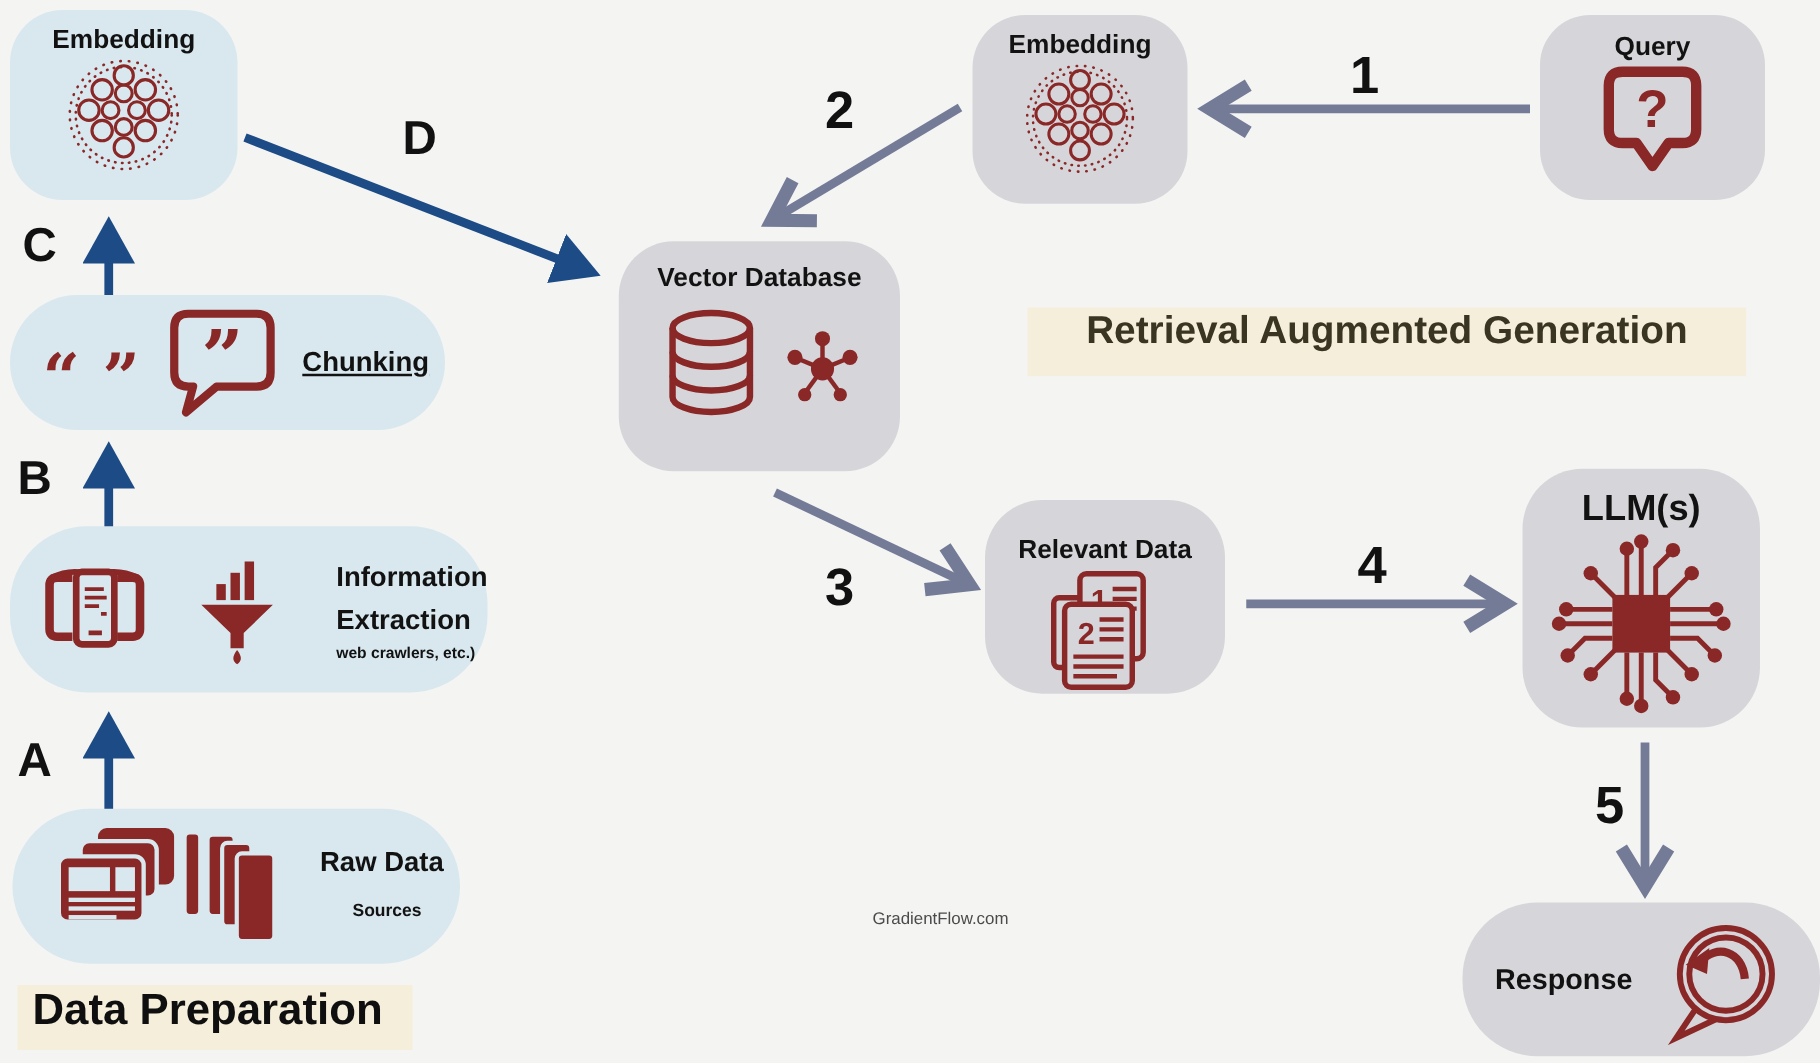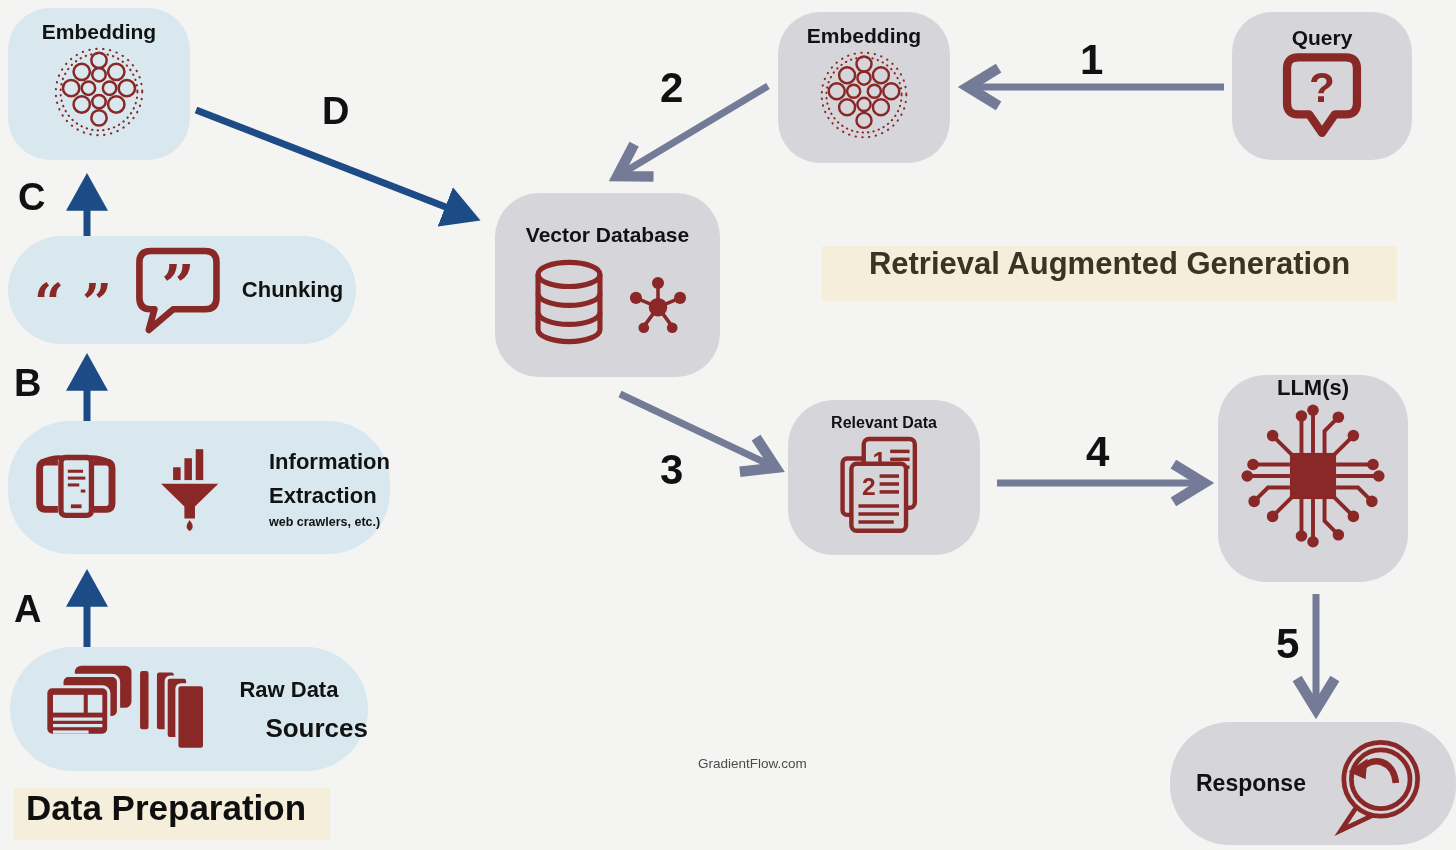--- a/index.html
+++ b/index.html
@@ -78,21 +78,21 @@
     </svg>
   </div>
 
   <div class="node blue" style="left:8px;top:236px;width:348px;height:108px;border-radius:54px;flex-direction:row;justify-content:flex-start;gap:18px;padding-left:26px;">
     <span class="quote" style="font-size:52px;transform:translateY(12px);">“</span>
     <span class="quote" style="font-size:52px;transform:translateY(12px);">”</span>
     <svg class="icon" width="94" height="90" viewBox="0 0 100 95">
       <path d="M22,6 H80 Q92,6 92,18 V56 Q92,68 80,68 H46 L20,90 L26,68 H22 Q10,68 10,56 V18 Q10,6 22,6 Z" fill="none" stroke="#8a2727" stroke-width="7" stroke-linejoin="round"></path>
       <text x="51" y="64" text-anchor="middle" font-size="62" font-weight="bold" fill="#8a2727" font-family="DejaVu Serif, Liberation Serif, serif">”</text>
     </svg>
-    <div class="node-title" style="font-size:22px;">Chunking</div>
+    <div class="node-title" style="font-size:22px;text-decoration:underline;">Chunking</div>
   </div>
 
   <div class="node blue" style="left:8px;top:421px;width:382px;height:133px;border-radius:62px;flex-direction:row;justify-content:flex-start;gap:32px;padding-left:24px;">
     <svg class="icon" width="100" height="92" viewBox="0 0 115 100">
       <path d="M12,16 Q34,5 57,14 Q80,5 103,16" fill="none" stroke="#8a2727" stroke-width="6"></path>
       <path d="M34,16 H18 Q10,16 10,24 V70 Q10,78 18,78 H34" fill="none" stroke="#8a2727" stroke-width="9"></path>
       <path d="M81,16 H97 Q105,16 105,24 V70 Q105,78 97,78 H81" fill="none" stroke="#8a2727" stroke-width="9"></path>
       <rect x="38" y="10" width="40" height="76" rx="6" fill="#d8e8ee" stroke="#8a2727" stroke-width="7"></rect>
       <line x1="47" y1="28" x2="67" y2="28" stroke="#8a2727" stroke-width="4"></line>
       <line x1="47" y1="37" x2="70" y2="37" stroke="#8a2727" stroke-width="4"></line>
@@ -126,30 +126,30 @@
       <rect x="21" y="84" width="44" height="4" fill="#d8e8ee"></rect>
     </svg>
     <svg class="icon" width="96" height="100" viewBox="0 0 115 115">
       <rect x="4" y="8" width="11" height="76" rx="3" fill="#8a2727"></rect>
       <rect x="24" y="8" width="26" height="78" rx="5" fill="#8a2727" stroke="#d8e8ee" stroke-width="4"></rect>
       <rect x="38" y="16" width="28" height="80" rx="5" fill="#8a2727" stroke="#d8e8ee" stroke-width="4"></rect>
       <rect x="52" y="26" width="36" height="84" rx="5" fill="#8a2727" stroke="#d8e8ee" stroke-width="4"></rect>
     </svg>
     <div style="display:flex;flex-direction:column;margin-left:14px;">
       <div class="node-title" style="font-size:22px;line-height:38px;">Raw Data</div>
-      <div class="node-title" style="font-size:26px;line-height:38px;margin-left:26px;">Sources</div>
+      <div class="node-title" style="font-size:14px;line-height:38px;margin-left:26px;">Sources</div>
     </div>
   </div>
 
   <div class="banner" style="left:14px;top:788px;width:316px;height:52px;padding-left:12px;">
     <span style="font-size:35px;color:#0f0f0f;">Data Preparation</span>
   </div>
 
   <div class="node gray" style="left:495px;top:193px;width:225px;height:184px;border-radius:44px;">
-    <div class="node-title" style="font-size:21px;margin-top:30px;">Vector Database</div>
+    <div class="node-title" style="font-size:21px;margin-top:18px;">Vector Database</div>
     <div style="display:flex;flex-direction:row;align-items:center;gap:14px;margin-top:8px;">
       <svg class="icon" width="86" height="100" viewBox="0 0 100 115">
         <g fill="none" stroke="#8a2727" stroke-width="6">
           <ellipse cx="50" cy="22" rx="36" ry="14"></ellipse>
           <path d="M14,22 V86 A36,14 0 0 0 86,86 V22"></path>
           <path d="M14,44 A36,14 0 0 0 86,44"></path>
           <path d="M14,66 A36,14 0 0 0 86,66"></path>
         </g>
       </svg>
       <svg class="icon" width="64" height="64" viewBox="0 0 90 90">
@@ -200,21 +200,21 @@
 
   <div class="node gray" style="left:1232px;top:12px;width:180px;height:148px;border-radius:40px;">
     <div class="node-title" style="font-size:21px;margin-top:14px;">Query</div>
     <svg class="icon" width="92" height="92" viewBox="0 0 100 100">
       <path d="M24,8 H76 Q88,8 88,20 V58 Q88,70 76,70 H64 L50,90 L36,70 H24 Q12,70 12,58 V20 Q12,8 24,8 Z" fill="none" stroke="#8a2727" stroke-width="9" stroke-linejoin="round"></path>
       <text x="50" y="56" text-anchor="middle" font-size="46" font-weight="bold" fill="#8a2727" font-family="Liberation Sans, sans-serif">?</text>
     </svg>
   </div>
 
   <div class="node gray" style="left:788px;top:400px;width:192px;height:155px;border-radius:46px;">
-    <div class="node-title" style="font-size:16px;margin-top:14px;">Relevant Data</div>
+    <div class="node-title" style="font-size:21px;margin-top:28px;">Relevant Data</div>
     <svg class="icon" width="104" height="104" viewBox="0 0 110 118">
       <rect x="8" y="30" width="46" height="64" rx="5" fill="#d6d6da" stroke="#8a2727" stroke-width="5"></rect>
       <text x="20" y="62" font-size="28" font-weight="bold" fill="#8a2727" font-family="Liberation Sans, sans-serif">0</text>
       <rect x="32" y="8" width="58" height="78" rx="6" fill="#d6d6da" stroke="#8a2727" stroke-width="5"></rect>
       <text x="42" y="42" font-size="28" font-weight="bold" fill="#8a2727" font-family="Liberation Sans, sans-serif">1</text>
       <g stroke="#8a2727" stroke-width="4">
         <line x1="62" y1="22" x2="84" y2="22"></line>
           <line x1="62" y1="31" x2="84" y2="31"></line>
           <line x1="62" y1="40" x2="84" y2="40"></line>
       </g>
@@ -225,21 +225,21 @@
           <line x1="50" y1="59" x2="72" y2="59"></line>
           <line x1="50" y1="68" x2="72" y2="68"></line>
         <line x1="26" y1="84" x2="72" y2="84"></line>
           <line x1="26" y1="93" x2="72" y2="93"></line>
           <line x1="26" y1="102" x2="66" y2="102"></line>
       </g>
     </svg>
   </div>
 
   <div class="node gray" style="left:1218px;top:375px;width:190px;height:207px;border-radius:48px;">
-    <div class="node-title" style="font-size:22px;">LLM(s)</div>
+    <div class="node-title" style="font-size:29px;margin-top:16px;">LLM(s)</div>
     <svg class="icon" width="150" height="150" viewBox="0 0 130 130">
       <g stroke="#8a2727" stroke-width="3.4" fill="none">
         <path d="M55,45 V17"></path>
           <path d="M65,45 V12"></path>
           <path d="M75,45 V26 L84,17"></path>
         <path d="M45,55 H17"></path>
           <path d="M45,65 H12"></path>
           <path d="M45,75 H26 L17,84"></path>
         <path d="M85,55 H113"></path>
           <path d="M85,65 H118"></path>
@@ -280,15 +280,15 @@
       <g fill="none" stroke="#8a2727" stroke-width="5">
         <circle cx="60" cy="50" r="39"></circle>
         <circle cx="60" cy="50" r="31"></circle>
         <path d="M34,80 L18,104 L52,88"></path>
       </g>
       <path d="M38,40 C52,24 74,30 76,54" fill="none" stroke="#8a2727" stroke-width="7"></path>
       <polygon points="26,42 46,28 44,50" fill="#8a2727"></polygon>
     </svg>
   </div>
 
-  <div class="watermark" style="left:698px;top:756px;">GradientFlow.com</div>
+  <div class="watermark" style="left:698px;top:727px;">GradientFlow.com</div>
 
 </div>
 
 </body></html>

